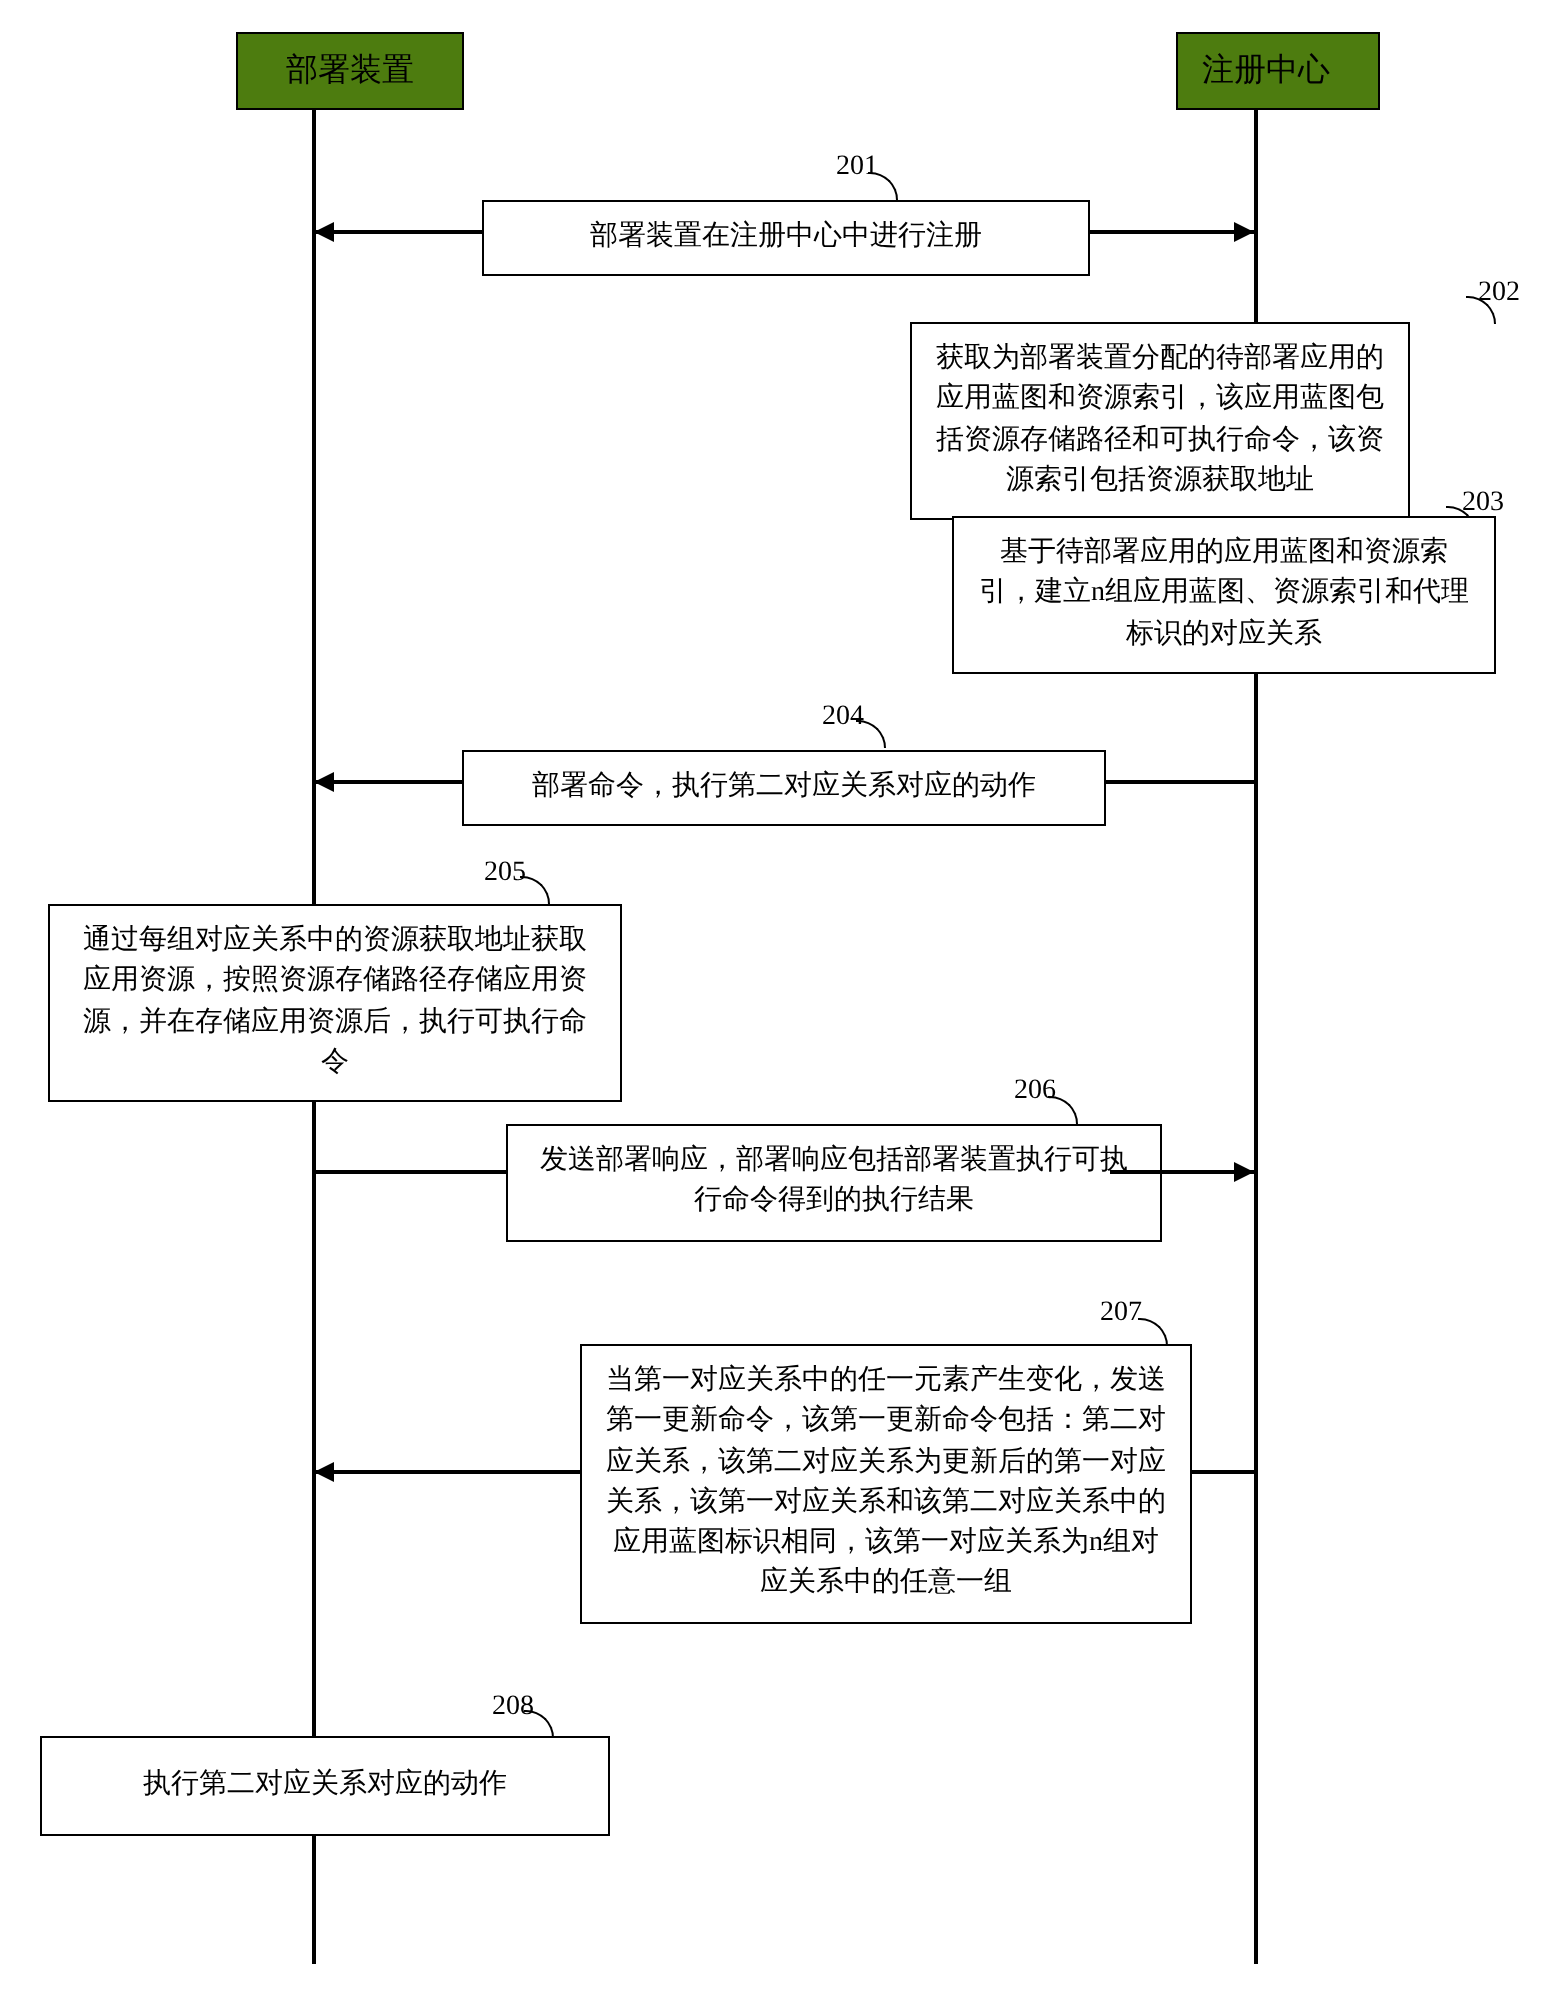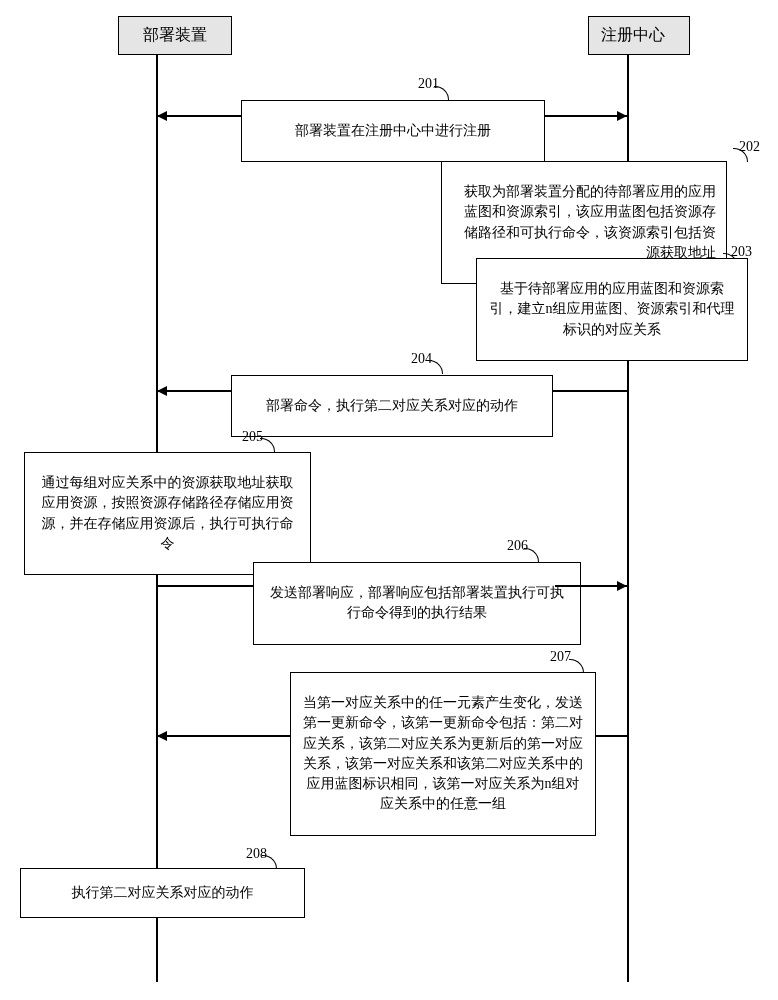--- a/index.html
+++ b/index.html
@@ -11,34 +11,34 @@
       width: 778px;
       height: 1000px;
       background: #fff;
       font-family: "SimSun", "宋体", serif;
       position: relative;
     }
     .lifeline-header {
       position: absolute;
       border: 1.5px solid #000;
       padding: 8px 24px;
-      background: #e5e5e5;
+      background: #4d7c0f;
       font-size: 16px;
       text-align: center;
     }
     .lifeline {
       position: absolute;
       width: 1.5px;
       background: #000;
     }
     .message-box {
       position: absolute;
       border: 1.5px solid #000;
       background: #fff;
-      padding: 20px 10px;
+      padding: 8px 10px;
       font-size: 14px;
       text-align: center;
       line-height: 1.45;
     }
     .step-label {
       position: absolute;
       font-size: 14px;
       text-align: center;
     }
     .curve {
@@ -88,21 +88,21 @@
 <div class="message-box" style="left:241px; top:100px; width:304px;">
   <span>部署装置在注册中心中进行注册</span>
 </div>
 <div class="arrow" style="left:157px; top:115px; width:84px;"></div>
 <div class="arrow-head-left" style="left:157px; top:111px;"></div>
 <div class="arrow" style="left:545px; top:115px; width:82px;"></div>
 <div class="arrow-head-right" style="left:617px; top:111px;"></div>
 
 <div class="step-label" style="right:18px; top:139px;">202</div>
 <div class="curve" style="right:30px; top:148px; width:15px; height:14px;"></div>
-<div class="message-box" style="left:441px; top:161px; width:286px;text-align:right;">
+<div class="message-box" style="left:455px; top:161px; width:250px;">
   <span>获取为部署装置分配的待部署应用的应用蓝图和资源索引，该应用蓝图包括资源存储路径和可执行命令，该资源索引包括资源获取地址</span>
 </div>
 
 <div class="step-label" style="right:26px; top:244px;">203</div>
 <div class="curve" style="right:40px; top:253px; width:15px; height:14px;"></div>
 <div class="message-box" style="left:476px; top:258px; width:272px;">
   <span>基于待部署应用的应用蓝图和资源索引，建立n组应用蓝图、资源索引和代理标识的对应关系</span>
 </div>
 
 <div class="step-label" style="left:411px; top:351px;">204</div>

